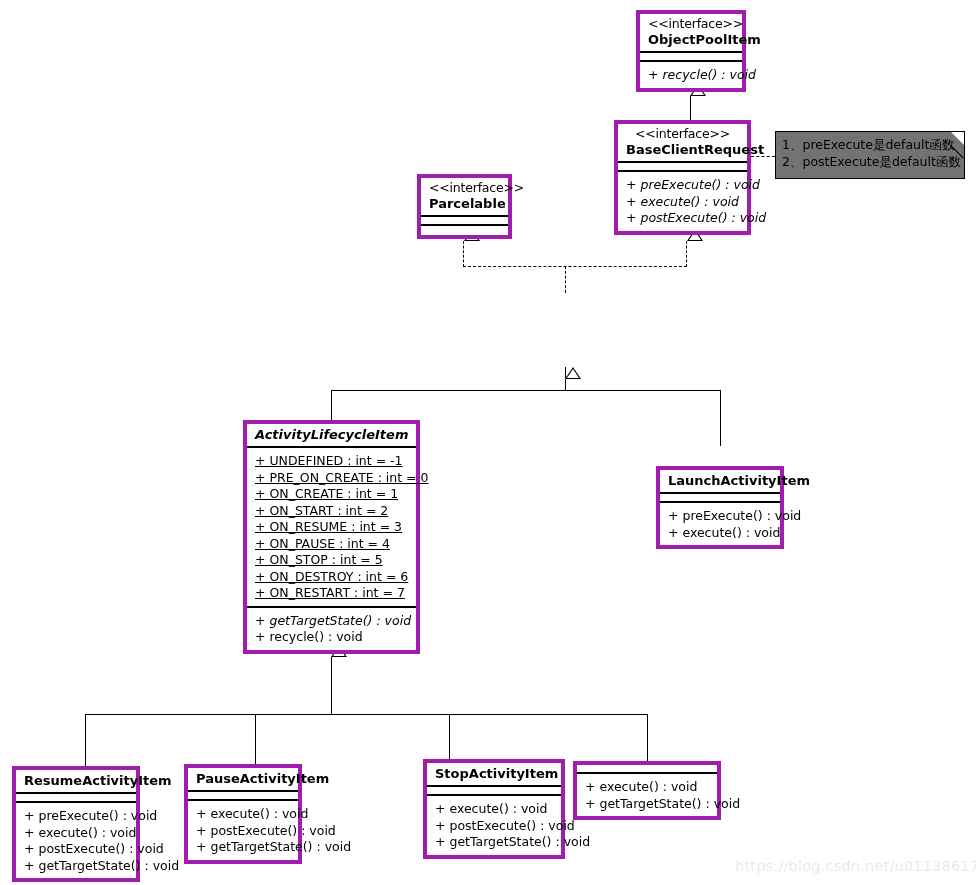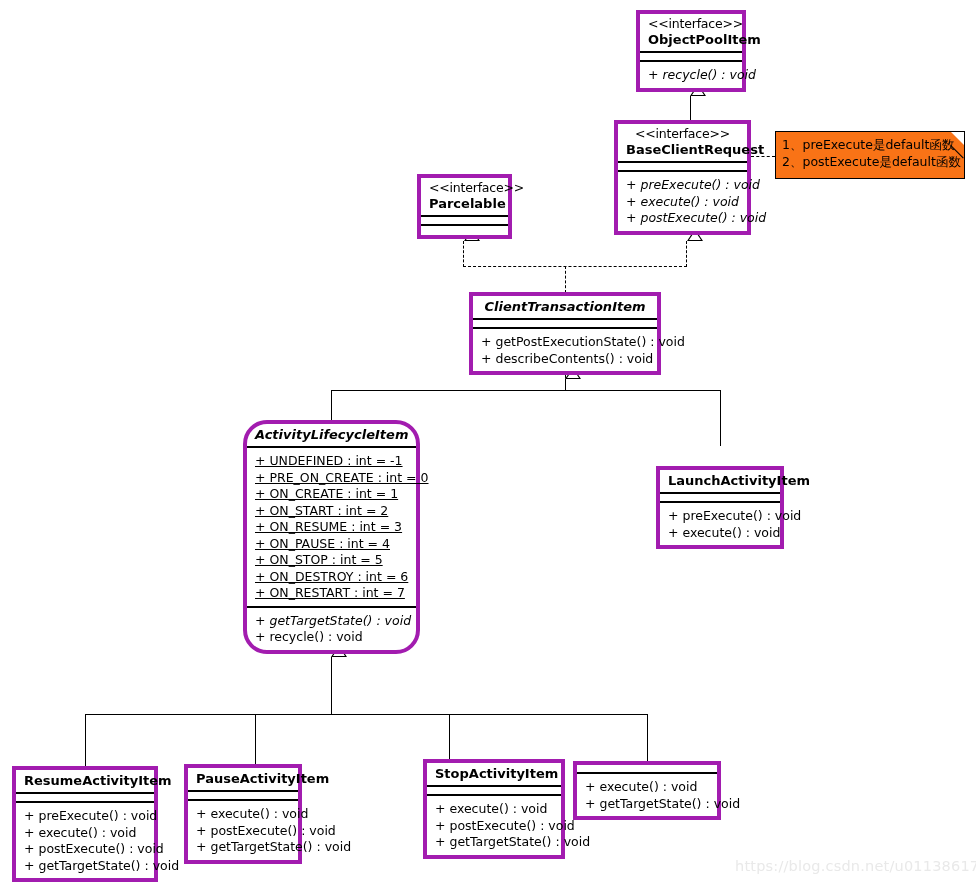--- a/index.html
+++ b/index.html
@@ -61,21 +61,21 @@
     color: #000;
     white-space: nowrap;
   }
   .member.italic { font-style: italic; }
   .member.static { text-decoration: underline; }
 
   
   .uml-note {
     position: absolute;
     box-sizing: border-box;
-    background: #f97316;
+    background: #737373;
     border: 1.5px solid #000;
     z-index: 6;
   }
   .note-fold {
     position: absolute;
     top: 0; right: 0;
     width: 0; height: 0;
     border-left: 13px solid transparent;
     border-top: 13px solid #ffffff;
     border-right: 0;
@@ -225,32 +225,22 @@
 
   <div class="uml-box" style="left:417px; top:174px; width:95px;">
     <div class="uml-header">
       <span class="stereotype">&lt;&lt;interface&gt;&gt;</span>
       <span class="cls-name">Parcelable</span>
     </div>
     <div class="uml-compartment empty"></div>
     <div class="uml-compartment empty"></div>
   </div>
 
-  <div class="uml-box" style="left:469px; top:292px; width:192px;">
-    <div class="uml-header">
-      <span class="cls-name abstract">ClientTransactionItem</span>
-    </div>
-    <div class="uml-compartment empty"></div>
-    <div class="uml-compartment">
-      <div class="member">+ getPostExecutionState() : void</div>
-      <div class="member">+ describeContents() : void</div>
-    </div>
-  </div>
-
-  <div class="uml-box" style="left:243px; top:420px; width:177px;border-radius:24px;">
+
+  <div class="uml-box" style="left:243px; top:420px; width:177px;">
     <div class="uml-header">
       <span class="cls-name abstract">ActivityLifecycleItem</span>
     </div>
     <div class="uml-compartment">
       <div class="member static">+ UNDEFINED : int = -1</div>
       <div class="member static">+ PRE_ON_CREATE : int = 0</div>
       <div class="member static">+ ON_CREATE : int = 1</div>
       <div class="member static">+ ON_START : int = 2</div>
       <div class="member static">+ ON_RESUME : int = 3</div>
       <div class="member static">+ ON_PAUSE : int = 4</div>
@@ -268,21 +258,21 @@
     <div class="uml-header">
       <span class="cls-name">LaunchActivityItem</span>
     </div>
     <div class="uml-compartment empty"></div>
     <div class="uml-compartment">
       <div class="member">+ preExecute() : void</div>
       <div class="member">+ execute() : void</div>
     </div>
   </div>
 
-  <div class="uml-box" style="left:12px; top:766px; width:146px;">
+  <div class="uml-box" style="left:12px; top:766px; width:128px;">
     <div class="uml-header">
       <span class="cls-name">ResumeActivityItem</span>
     </div>
     <div class="uml-compartment empty"></div>
     <div class="uml-compartment">
       <div class="member">+ preExecute() : void</div>
       <div class="member">+ execute() : void</div>
       <div class="member">+ postExecute() : void</div>
       <div class="member">+ getTargetState() : void</div>
     </div>

